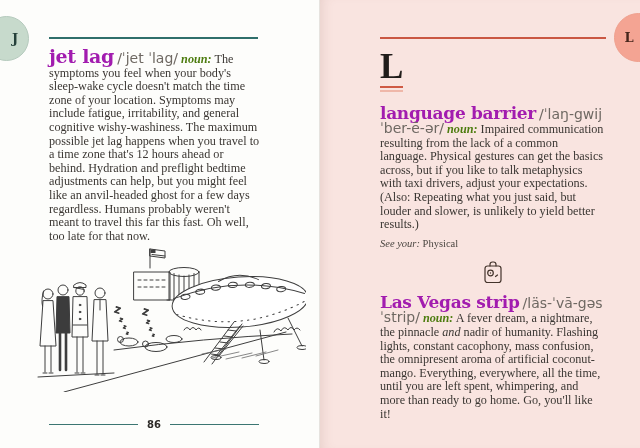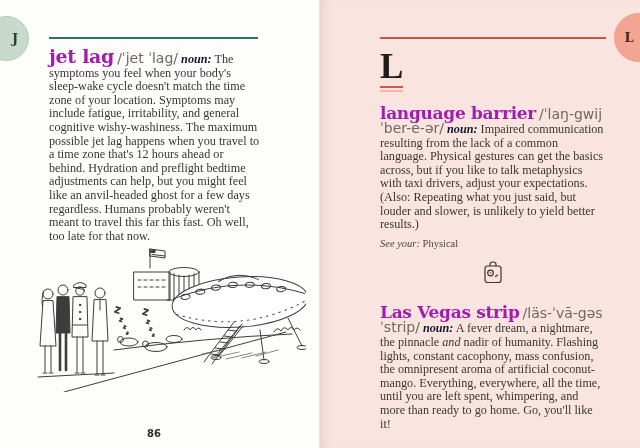--- a/index.html
+++ b/index.html
@@ -24,39 +24,39 @@
   .rule-teal{background:#2f6f6b;width:209px;margin:37px 0 0 49px;}
   .rule-coral{background:#ca5743;height:1.5px;width:226px;margin:37px 0 0 60px;}
 
   
   .entry{margin:0;color:#3a3632;font-size:12.2px;line-height:13.6px;text-align:left;}
   .left-col{margin:11px 60px 0 49px;width:212px;}
   .headword{font-family:"DejaVu Serif",serif;font-weight:bold;color:#a21caf;
             font-size:19px;line-height:13px;letter-spacing:-.3px;}
   .headword-sm{font-size:17px;}
   .pron{font-family:"DejaVu Sans",sans-serif;font-size:14px;color:#6e6862;letter-spacing:0;}
-  .pos{font-weight:bold;font-style:italic;color:#0f172a;}
+  .pos{font-weight:bold;font-style:italic;color:#4d7c0f;}
   .def{color:#3a3632;}
   .em-word{font-style:italic;}
 
   
   .right-col{margin:0 34px 0 60px;width:226px;}
   .big-letter{font-family:"Liberation Serif",serif;font-weight:bold;font-size:35px;line-height:30px;
               color:#201c1a;margin-top:13px;}
   .big-underline{width:23px;height:2px;background:#cf5a45;margin-top:4px;}
   .big-underline2{width:23px;height:2px;background:#efb7a9;margin-top:2px;}
   .entry-lb{margin-top:15px;}
   .see-also{margin-top:6px;font-size:10.5px;color:#4a4540;}
   .see-also .label{font-style:italic;}
   .icon-row{text-align:center;margin-top:11px;height:26px;}
-  .entry-lv{margin-top:20px;}
+  .entry-lv{margin-top:10px;}
 
   
   .footer{position:absolute;top:419px;display:flex;align-items:center;gap:9px;}
-  .footer-left{left:49px;width:210px;flex-direction:column;}
+  .footer-left{left:49px;width:210px;}
   .footer-right{left:60px;width:226px;}
   .fline{flex:1;height:1.5px;}
   .fline-teal{background:#3c7672;}
   .fline-coral{background:#d2604a;}
   .pagenum{font-family:"DejaVu Sans",sans-serif;font-weight:bold;font-size:10px;color:#2e2b28;}
 
   
   .illo{position:absolute;left:34px;top:246px;}
   .illo path,.illo line,.illo ellipse,.illo circle,.illo rect,.illo polyline{vector-effect:non-scaling-stroke;}
   .zzz{font-family:"DejaVu Sans",sans-serif;fill:#3e3e3e;}

